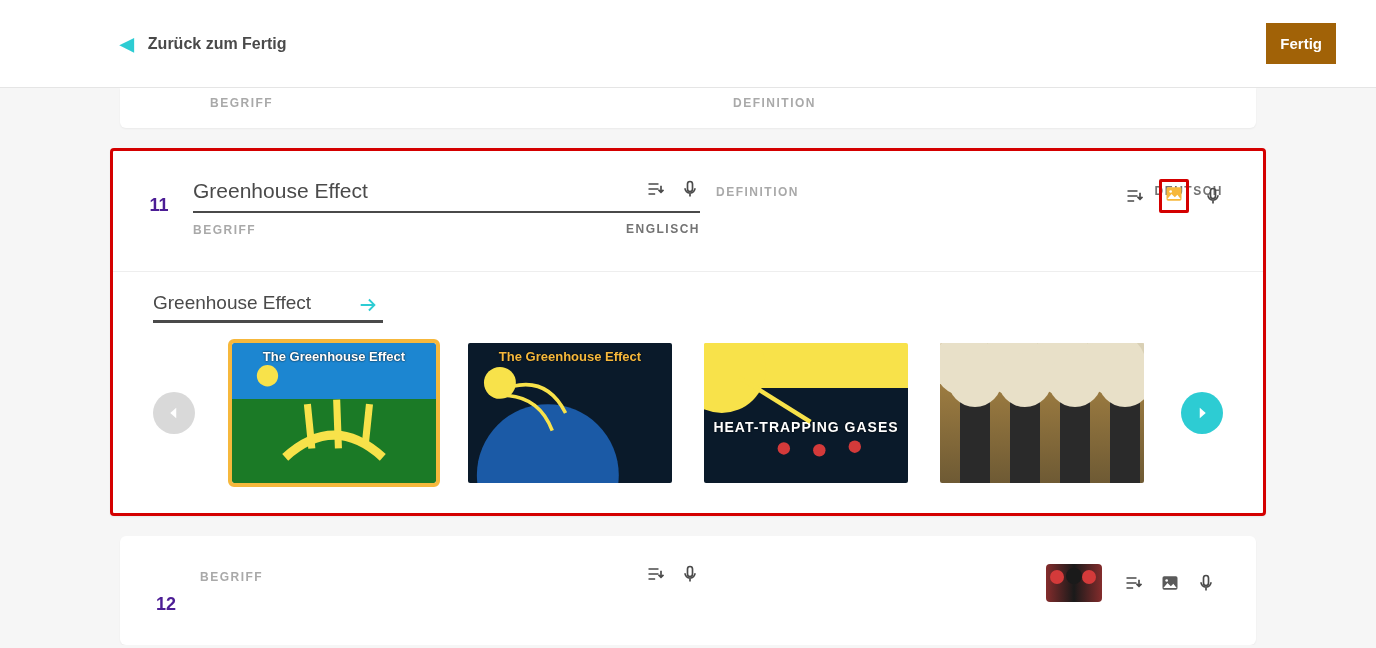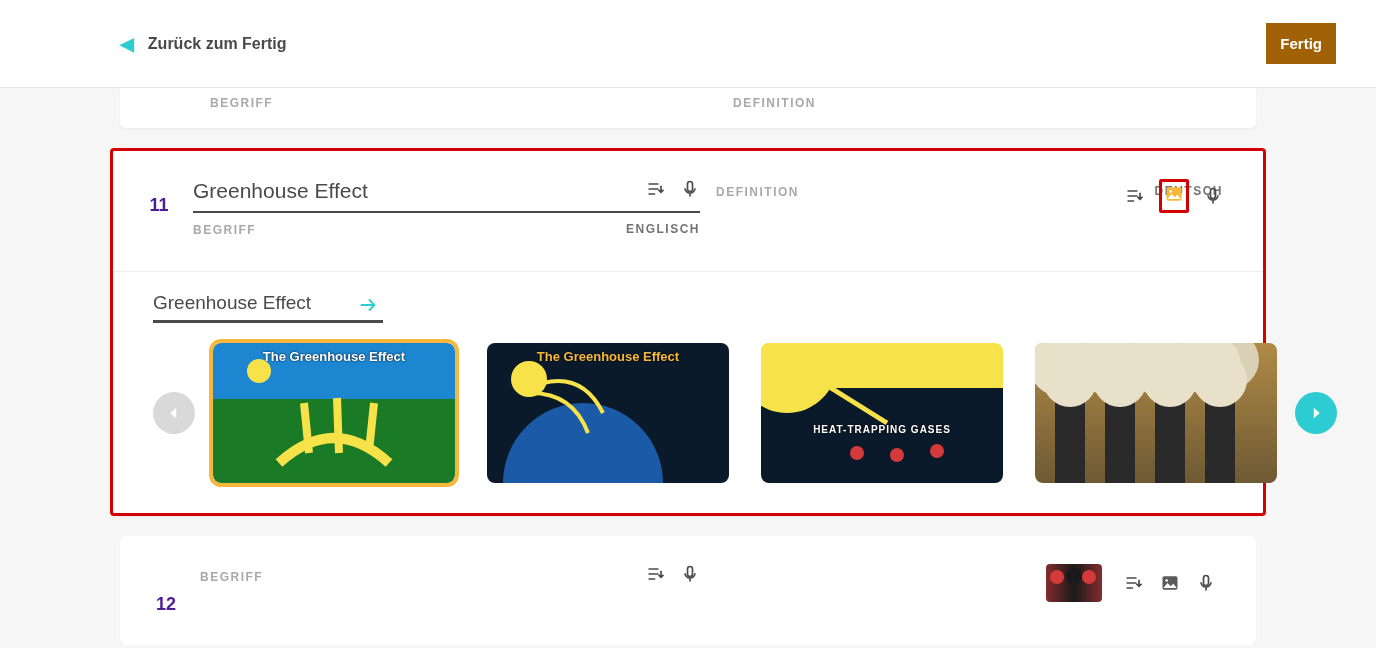--- a/index.html
+++ b/index.html
@@ -33,21 +33,21 @@
   .search-row { display: flex; align-items: center; gap: 28px; margin-bottom: 20px; }
   .search-input-wrap { position: relative; width: 230px; }
   .search-input { font-size: 19px; color: #4a4a4a; border: none; border-bottom: 3px solid #4a4a4a; width: 100%; padding: 4px 30px 6px 0; outline: none; background: transparent; }
   .search-arrow { position: absolute; right: 4px; top: 6px; color: #2dccd3; }
   .upload-btn { background: #2dccd3; color: #fff; border: none; padding: 11px 20px; font-weight: 600; font-size: 14px; cursor: pointer; }
 
   .carousel { display: flex; align-items: center; gap: 18px; }
   .nav-circle { width: 42px; height: 42px; border-radius: 50%; background: #d9d9d9; display: flex; align-items: center; justify-content: center; color: #fff; flex: 0 0 42px; cursor: pointer; }
   .nav-next { background: #2dccd3; }
   .thumbs { flex: 1; display: flex; gap: 32px; justify-content: center; }
-  .thumb { width: 242px; height: 140px; border-radius: 8px; overflow: hidden; position: relative; cursor: pointer; display:flex; align-items:center; justify-content:center; font-size:10px; color:#fff; text-align:center;}
+  .thumb { width: 204px; height: 140px; border-radius: 2px; overflow: hidden; position: relative; cursor: pointer; display:flex; align-items:center; justify-content:center; font-size:10px; color:#fff; text-align:center;}
   .thumb.sel { outline: 4px solid #f6b83c; }
   .thumb1 { background: linear-gradient(#1c86d1 40%, #1b7a26 40%); }
   .thumb2 { background: #0a1a2a; }
   .thumb3 { background: linear-gradient(#f8e24a 32%, #0a1a2a 32%); }
   .thumb4 { background: linear-gradient(#b08a46, #6e5a34); }
   .thumb .title-sm { position:absolute; top:6px; width:100%; font-weight:700; font-size:13px; text-shadow:0 0 2px #000;}
   .smoke { width:30px; height:90px; background:#2a2a2a; position:absolute; bottom:0;}
   .smoke::before{content:""; position:absolute; top:-40px; left:-12px; width:54px; height:54px; background:#e8e0c8; border-radius:50%; box-shadow: -10px -15px 0 4px #e8e0c8, 10px -20px 0 2px #d9d0b5, -5px -30px 0 6px #e8e0c8;}
 
   .card12 { background: #fff; margin: 20px 120px 0 120px; border-radius: 6px; padding: 28px 40px 30px 28px; box-shadow: 0 1px 2px rgba(0,0,0,0.05); }
@@ -165,21 +165,21 @@
           <div class="thumb thumb2">
             <div class="title-sm" style="color:#f6b83c;">The Greenhouse Effect</div>
             <svg width="100%" height="100%" viewBox="0 0 230 140" style="position:absolute;top:0;left:0;">
               <circle cx="36" cy="36" r="18" fill="#f8e24a"></circle>
               <circle cx="90" cy="140" r="80" fill="#1b5aa6"></circle>
               <path d="M50 40 Q90 30 110 70" stroke="#f8e24a" stroke-width="4" fill="none"></path>
               <path d="M38 50 Q80 50 95 90" stroke="#f8e24a" stroke-width="4" fill="none"></path>
             </svg>
           </div>
           <div class="thumb thumb3">
-            <div class="title-sm" style="top:auto;bottom:48px;font-size:10px;letter-spacing:1px;">HEAT-TRAPPING GASES</div>
+            <div class="title-sm" style="top:auto;bottom:48px;font-size:14px;letter-spacing:1px;">HEAT-TRAPPING GASES</div>
             <svg width="100%" height="100%" viewBox="0 0 230 140" style="position:absolute;top:0;left:0;">
               <circle cx="20" cy="20" r="50" fill="#f8e24a"></circle>
               <path d="M40 30 L120 80" stroke="#f8e24a" stroke-width="5"></path>
               <circle cx="90" cy="110" r="7" fill="#d43a3a"></circle>
                 <circle cx="130" cy="112" r="7" fill="#d43a3a"></circle>
                 <circle cx="170" cy="108" r="7" fill="#d43a3a"></circle>
             </svg>
           </div>
           <div class="thumb thumb4">
             <div class="smoke" style="left:20px;"></div>

